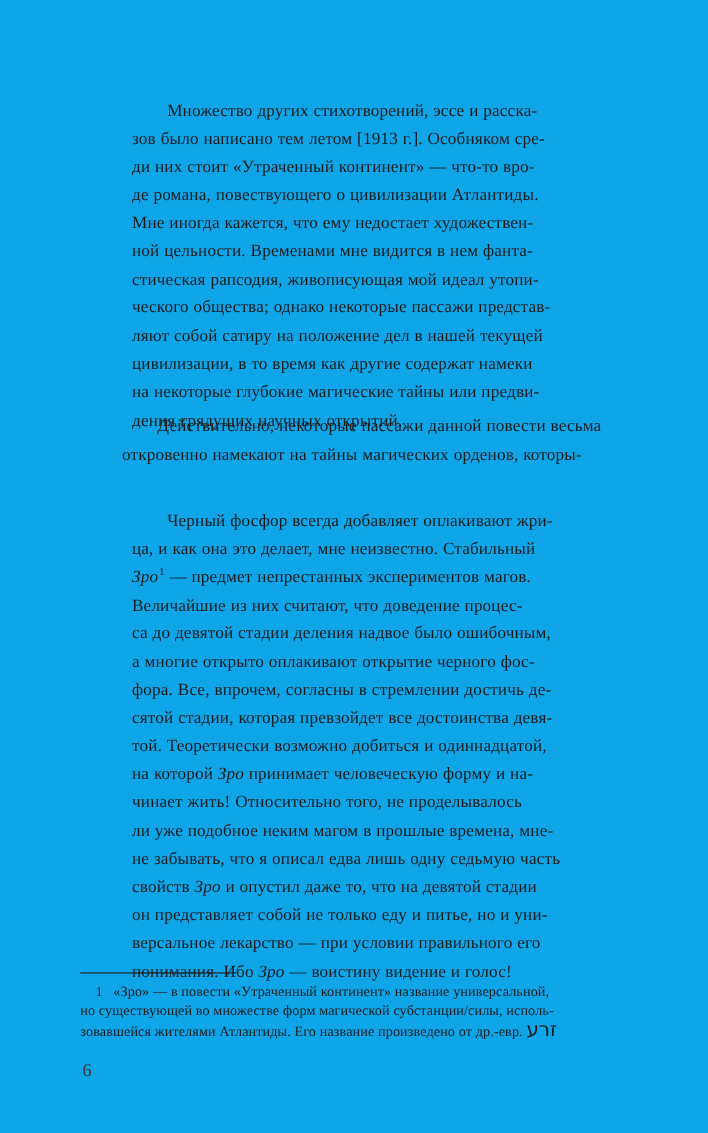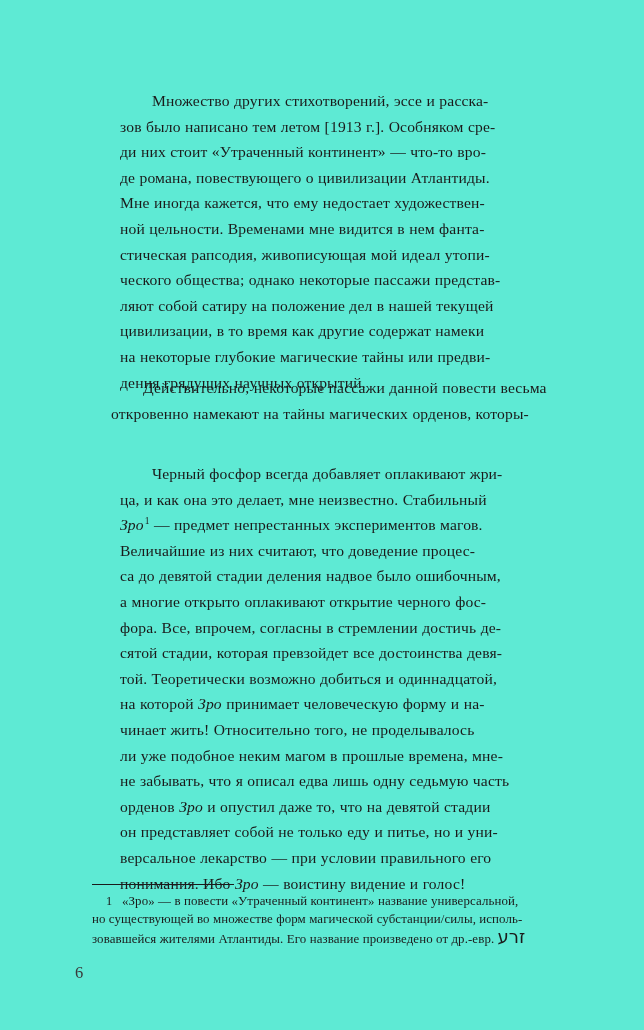--- a/index.html
+++ b/index.html
@@ -12,21 +12,21 @@
     height: 1030px;
     position: relative;
     font-family: "Liberation Serif", "DejaVu Serif", serif;
     color: #1b1b1b;
     overflow: hidden;
   }
 
   .page {
     position: absolute;
     inset: 0;
-    background: #5eead4;
+    background: #0ea5e9;
   }
 
   
   .block-outer {
     position: absolute;
     left: 75px;
     width: 495px;            
     text-align: justify;
     text-justify: inter-word;
     font-size: 15.6px;
@@ -66,21 +66,21 @@
     font-size: 9.5px;
     vertical-align: super;
     line-height: 0;
     font-style: normal;
     padding-left: 1px;
   }
 
   
   #footnote-area {
     position: absolute;
-    left: 92px;
+    left: 73px;
     top: 884px;
     width: 495px;
   }
   #footnote-rule {
     width: 142px;
     height: 1px;
     background: #1b1b1b;
     margin: 0 0 7px 0;
   }
   #footnote-text {
@@ -148,21 +148,21 @@
       <div class="ln"><span>Величайшие из них считают, что доведение процес-</span></div>
       <div class="ln"><span>са до девятой стадии деления надвое было ошибочным,</span></div>
       <div class="ln"><span>а многие открыто оплакивают открытие черного фос-</span></div>
       <div class="ln"><span>фора. Все, впрочем, согласны в стремлении достичь де-</span></div>
       <div class="ln"><span>сятой стадии, которая превзойдет все достоинства девя-</span></div>
       <div class="ln"><span>той. Теоретически возможно добиться и одиннадцатой,</span></div>
       <div class="ln"><span>на которой </span><em class="it">Зро</em><span> принимает человеческую форму и на-</span></div>
       <div class="ln"><span>чинает жить! Относительно того, не проделывалось</span></div>
       <div class="ln"><span>ли уже подобное неким магом в прошлые времена, мне-</span></div>
       <div class="ln"><span>не забывать, что я описал едва лишь одну седьмую часть</span></div>
-      <div class="ln"><span>орденов </span><em class="it">Зро</em><span> и опустил даже то, что на девятой стадии</span></div>
+      <div class="ln"><span>свойств </span><em class="it">Зро</em><span> и опустил даже то, что на девятой стадии</span></div>
       <div class="ln"><span>он представляет собой не только еду и питье, но и уни-</span></div>
       <div class="ln"><span>версальное лекарство — при условии правильного его</span></div>
       <div class="ln"><span>понимания. Ибо </span><em class="it">Зро</em><span> — воистину видение и голос!</span></div>
     </div>
 
   <div id="footnote-area">
     <div id="footnote-rule"></div>
     <div id="footnote-text">
         <div class="ln"><span class="fnum">1</span><span>«Зро» — в повести «Утраченный континент» название универсальной,</span></div>
         <div class="ln"><span>но существующей во множестве форм магической субстанции/силы, исполь-</span></div>

